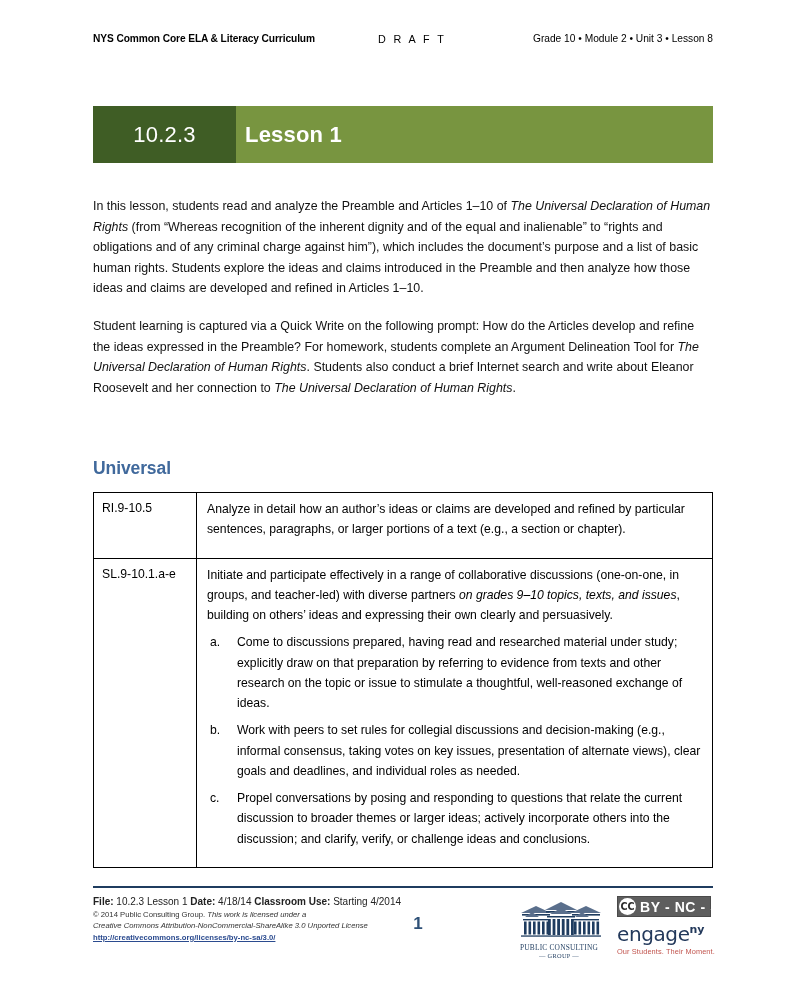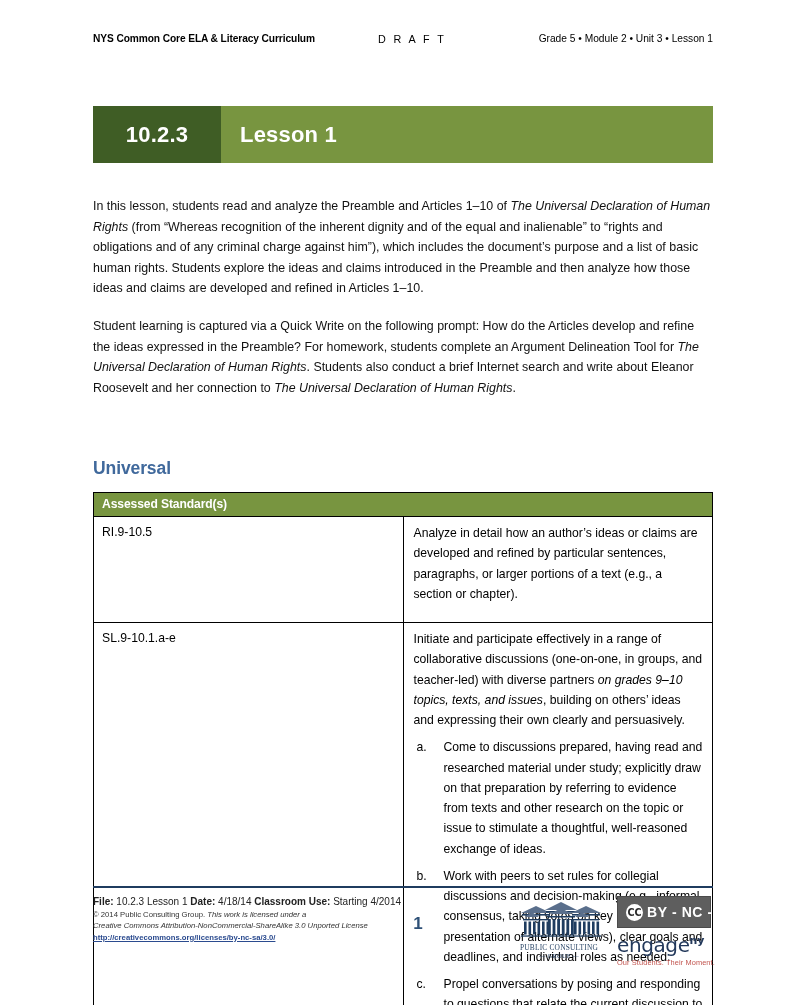--- a/index.html
+++ b/index.html
@@ -57,39 +57,39 @@
   
   .banner {
     position: absolute;
     left: 93px;
     top: 106px;
     width: 620px;
     height: 57px;
     display: flex;
   }
   .banner-code {
-    width: 128px;
+    width: 143px;
     background: #3F5D25;
     color: #ffffff;
     font-size: 22px;
-    font-weight: bold;
+    font-weight: normal;
     display: flex;
     align-items: center;
     justify-content: center;
     letter-spacing: 0.2px;
   }
   .banner-title {
     flex: 1;
     background: #789540;
     color: #ffffff;
     font-size: 22px;
     font-weight: bold;
     display: flex;
     align-items: center;
-    padding-left: 19px;
+    padding-left: 9px;
     letter-spacing: 0.2px;
   }
 
   
   .section {
     position: absolute;
     left: 93px;
     width: 620px;
   }
   h2.sec-head {
@@ -245,27 +245,27 @@
   .pcg-sub {
     font-family: "Liberation Serif", serif;
     font-size: 6.4px;
     color: #1F3C5F;
     letter-spacing: 0.3px;
     white-space: nowrap;
   }
   .eny { width: 96px; }
   .cc-badge {
     width: 94px;
-    height: 32px;
+    height: 21px;
     background: #5E5E5E;
     border: 1px solid #4a4a4a;
     display: flex;
     align-items: center;
     box-sizing: border-box;
-    padding-left: 8px;
+    padding-left: 1px;
   }
   .cc-circle {
     width: 17px;
     height: 17px;
     border-radius: 50%;
     background: #ffffff;
     color: #2b2b2b;
     font-size: 9.6px;
     font-weight: bold;
     display: flex;
@@ -306,43 +306,40 @@
   }
 </style>
 </head>
 <body>
 
 <div class="page">
 
   <div class="doc-header">
     <span class="hdr-left">NYS Common Core ELA &amp; Literacy Curriculum</span>
     <span class="hdr-draft">D R A F T</span>
-    <span class="hdr-right">Grade 5 • Module 2 • Unit 3 • Lesson 1</span>
+    <span class="hdr-right">Grade 10 • Module 2 • Unit 3 • Lesson 8</span>
   </div>
 
   <div class="banner">
     <div class="banner-code">10.2.3</div>
     <div class="banner-title">Lesson 1</div>
   </div>
 
   <div class="section" style="top:196px;">
 
     <p class="body-par"><span>In this lesson, students read and analyze the Preamble and Articles 1–10 of </span><span class="it">The Universal Declaration of Human Rights</span><span> (from “Whereas recognition of the inherent dignity and of the equal and inalienable” to “rights and obligations and of any criminal charge against him”), which includes the document’s purpose and a list of basic human rights. Students explore the ideas and claims introduced in the Preamble and then analyze how those ideas and claims are developed and refined in Articles 1–10.</span></p>
 
     <p class="body-par"><span>Student learning is captured via a Quick Write on the following prompt: How do the Articles develop and refine the ideas expressed in the Preamble? For homework, students complete an Argument Delineation Tool for </span><span class="it">The Universal Declaration of Human Rights</span><span>. Students also conduct a brief Internet search and write about Eleanor Roosevelt and her connection to </span><span class="it">The Universal Declaration of Human Rights</span><span>.</span></p>
   </div>
 
   <div class="section" style="top:458px;">
     <h2 class="sec-head">Universal</h2>
 
     <table class="std">
       <tbody>
-        <tr>
-          <td class="grp" colspan="2">Assessed Standard(s)</td>
-        </tr>
         <tr>
           <td class="code">RI.9-10.5</td>
           <td class="desc">
             <p>Analyze in detail how an author’s ideas or claims are developed and refined by particular sentences, paragraphs, or larger portions of a text (e.g., a section or chapter).</p>
           </td>
         </tr>
         <tr>
           <td class="code">SL.9-10.1.a-e</td>
           <td class="desc">
             <p><span>Initiate and participate effectively in a range of collaborative discussions (one-on-one, in groups, and teacher-led) with diverse partners </span><span class="it">on grades 9–10 topics, texts, and issues</span><span>, building on others’ ideas and expressing their own clearly and persuasively.</span></p>

